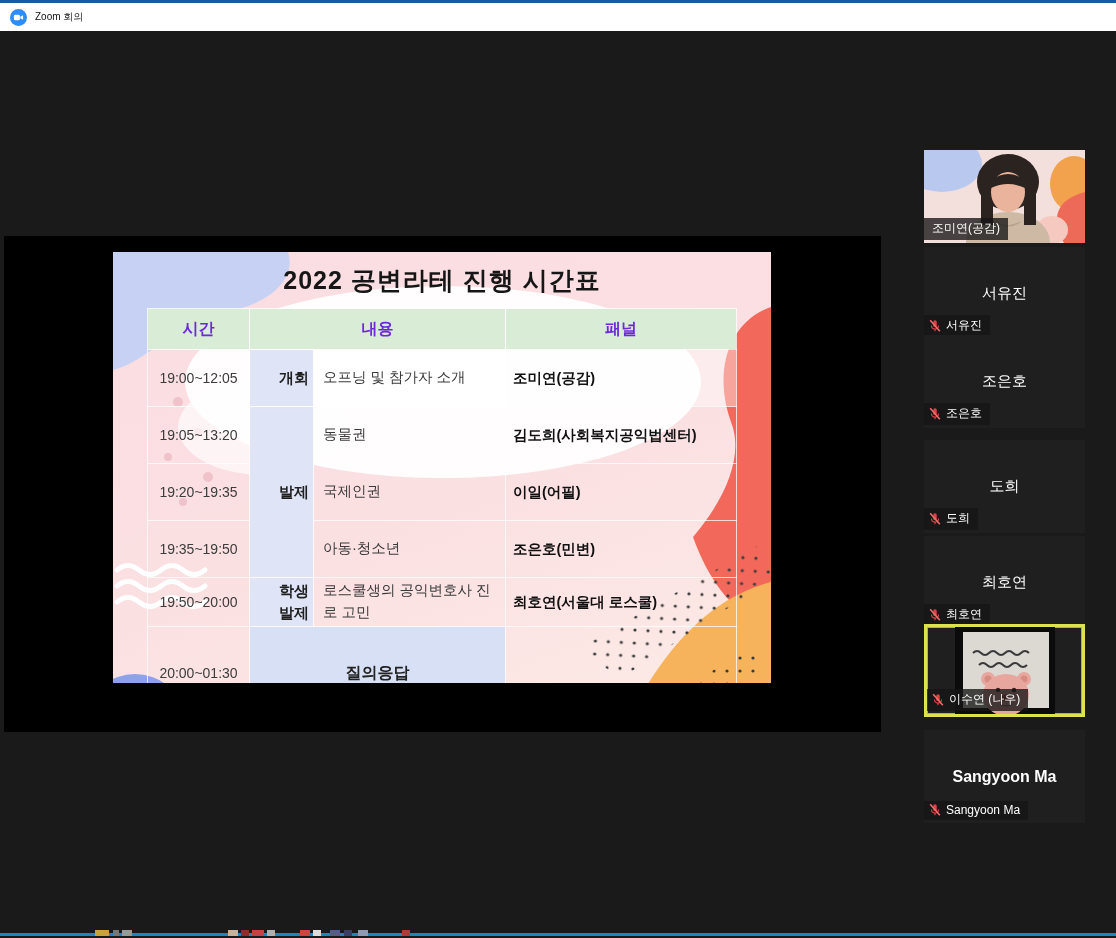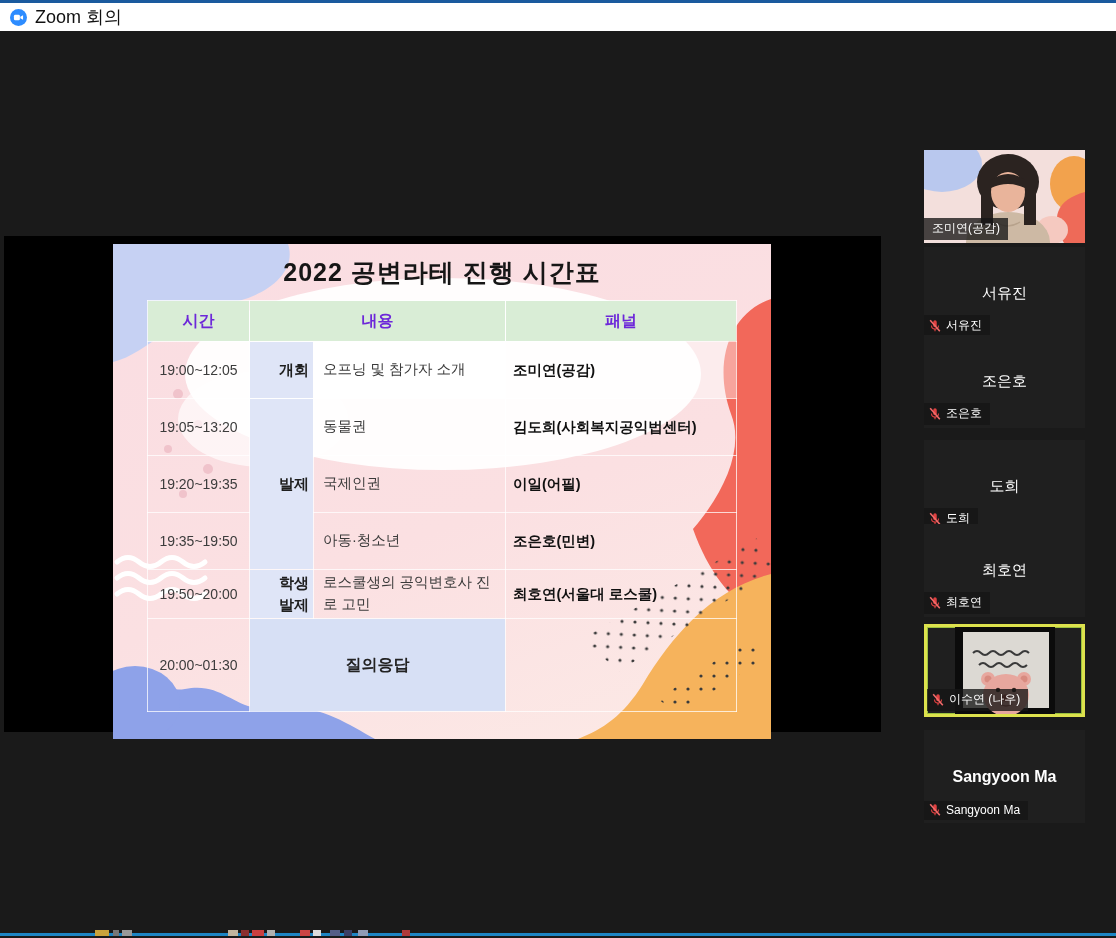--- a/index.html
+++ b/index.html
@@ -9,24 +9,24 @@
     -webkit-font-smoothing:antialiased;
   }
   
   .titlebar{
     position:absolute;left:0;top:0;width:1116px;height:28px;
     background:#ffffff;border-top:3px solid #1a5a9e;
     display:flex;align-items:center;gap:8px;padding-left:10px;box-sizing:content-box;
   }
   .zoom-app-icon{width:17px;height:17px;border-radius:50%;background:#2d8cff;
     display:flex;align-items:center;justify-content:center;flex:0 0 auto;}
-  .titlebar-text{font-size:18px;color:#111;}
+  .titlebar-text{font-size:10px;color:#111;}
   
   .share-region{position:absolute;left:4px;top:236px;width:877px;height:496px;background:#000;}
-  .slide{position:absolute;left:109px;top:8px;width:658px;height:495px;overflow:hidden;
+  .slide{position:absolute;left:109px;top:16px;width:658px;height:431px;overflow:hidden;
     background:linear-gradient(160deg,#fadde2 0%,#fbe0e2 55%,#fceae6 100%);}
   .slide svg.decor{position:absolute;left:0;top:0;}
   .slide-title{
     position:absolute;left:0;top:12px;width:100%;text-align:center;
     font-size:25px;font-weight:800;letter-spacing:1px;color:#161616;
   }
   .sched{
     position:absolute;left:34px;top:56px;border-collapse:collapse;table-layout:fixed;
     width:589px;
   }
@@ -229,21 +229,21 @@
     <svg class="mic-off" viewBox="0 0 16 16">
         <path d="M8 1.5a2 2 0 0 1 2 2v4a2 2 0 1 1-4 0v-4a2 2 0 0 1 2-2z" fill="#e04040"></path>
         <path d="M4 7.5a4 4 0 0 0 8 0" stroke="#e04040" stroke-width="1.3" fill="none"></path>
         <line x1="8" y1="11.5" x2="8" y2="14" stroke="#e04040" stroke-width="1.3"></line>
         <line x1="2.5" y1="1.5" x2="13.5" y2="14" stroke="#f26b6b" stroke-width="1.8"></line>
       </svg>
     <span>도희</span>
   </div>
 </div>
 
-<div class="tile" style="top:524px;font-family:Liberation Mono, monospace;">
+<div class="tile" style="top:536px;font-family:Liberation Mono, monospace;">
   <div class="center-name">최호연</div>
   <div class="name-tag">
     <svg class="mic-off" viewBox="0 0 16 16">
         <path d="M8 1.5a2 2 0 0 1 2 2v4a2 2 0 1 1-4 0v-4a2 2 0 0 1 2-2z" fill="#e04040"></path>
         <path d="M4 7.5a4 4 0 0 0 8 0" stroke="#e04040" stroke-width="1.3" fill="none"></path>
         <line x1="8" y1="11.5" x2="8" y2="14" stroke="#e04040" stroke-width="1.3"></line>
         <line x1="2.5" y1="1.5" x2="13.5" y2="14" stroke="#f26b6b" stroke-width="1.8"></line>
       </svg>
     <span>최호연</span>
   </div>

